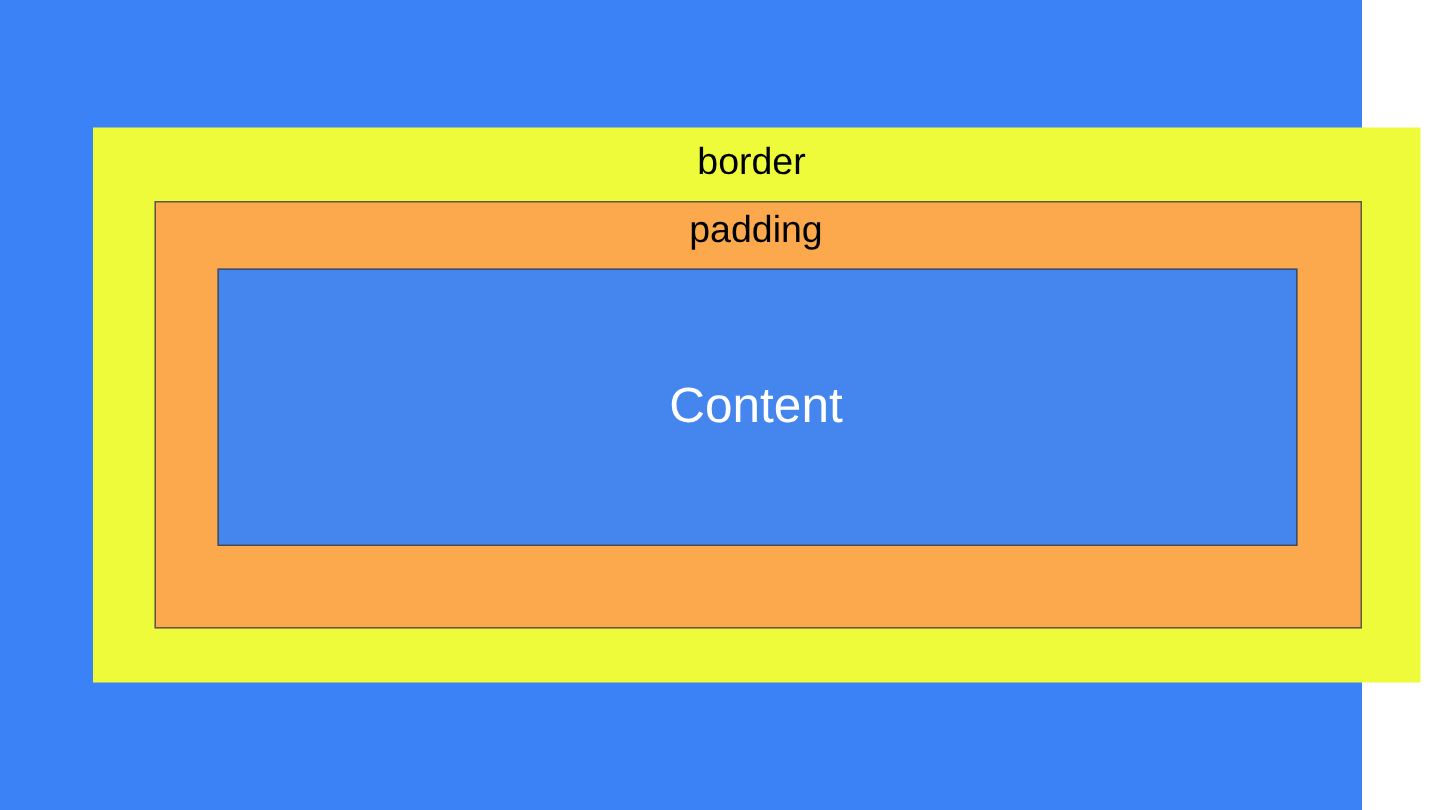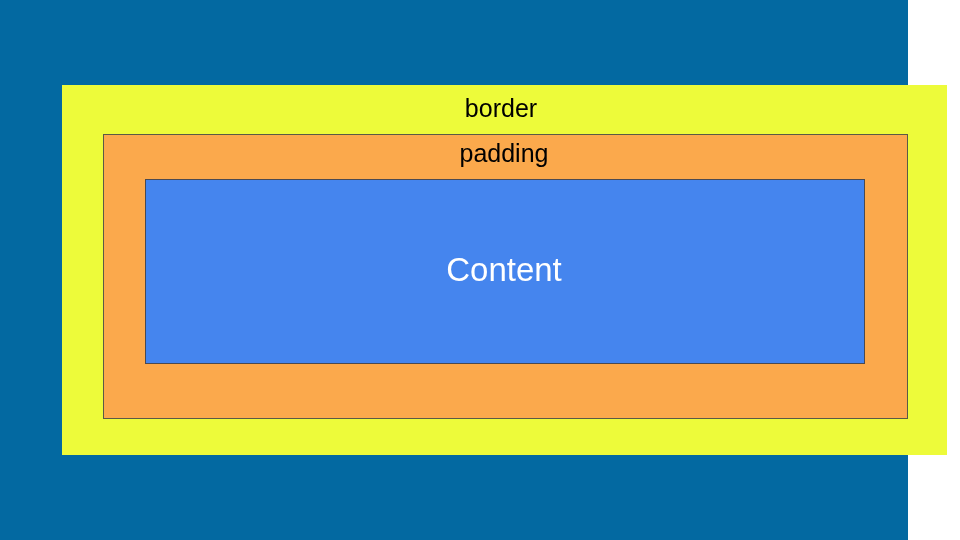--- a/index.html
+++ b/index.html
@@ -12,21 +12,21 @@
     height: 540px;
     background: #ffffff;
     font-family: "Liberation Sans", sans-serif;
     overflow: hidden;
   }
 
   #diagram-canvas {
     position: relative;
     width: 908px;
     height: 540px;
-    background: #0369a1;
+    background: #3b82f6;
   }
 
   
   .box-border {
     position: absolute;
     left: 62px;
     top: 85px;
     width: 885px;
     height: 370px;
     background: #edfb3a;

